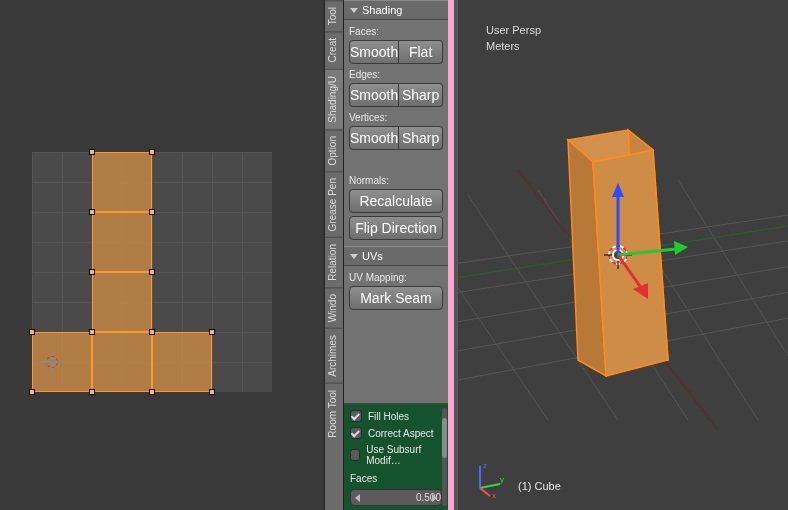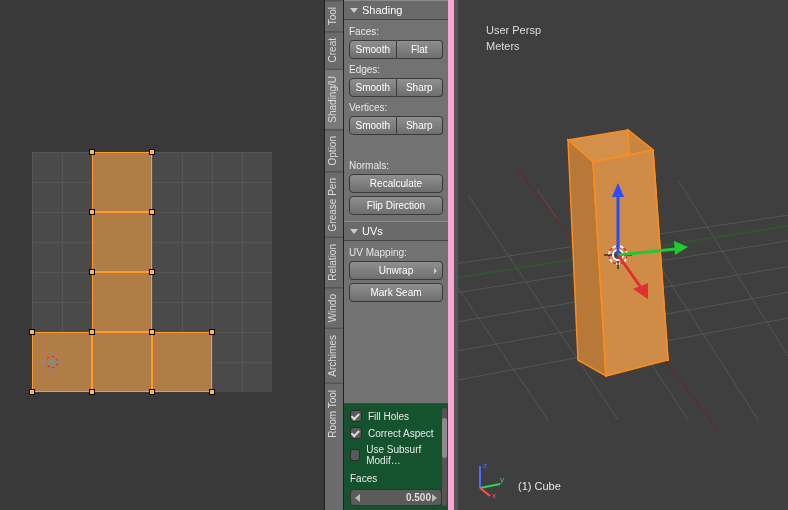--- a/index.html
+++ b/index.html
@@ -29,34 +29,34 @@
     font-size:10px; color:#ddd; padding:6px 2px; border-bottom:1px solid #4a4a4a; text-align:center; cursor:pointer; }
   .tool-tab.active { background:#7a7a7a; }
 
   
   .tool-shelf { width: 110px; background:#727272; border-right:6px solid #f9a8d4; display:flex; flex-direction:column; font-size:11px; color:#ddd; }
   .panel-header { display:flex; align-items:center; gap:4px; padding:3px 6px; background:#6a6a6a; color:#fff; font-size:11px; border-top:1px solid #888; border-bottom:1px solid #444; }
   .panel-header .tri { width:0;height:0;border-left:4px solid transparent;border-right:4px solid transparent;border-top:5px solid #ccc; }
   .panel-body { padding:4px 5px 6px; display:flex; flex-direction:column; gap:3px; }
   .sublabel { color:#e8e8e8; font-size:10px; margin-top:2px; }
   .btn-row { display:flex; gap:0; }
-  .btn { flex:1 1 0; background: linear-gradient(#8f8f8f,#6e6e6e); border:1px solid #3a3a3a; border-radius:4px; color:#fff; font-size:10px; padding:3px 0; text-align:center; cursor:pointer; }
+  .btn { flex:1 1 0; background: linear-gradient(#8f8f8f,#6e6e6e); border:1px solid #3a3a3a; border-radius:4px; color:#fff; font-size:14px; padding:3px 0; text-align:center; cursor:pointer; }
   .btn.full { width:100%; }
   .btn.seg-l { border-top-right-radius:0; border-bottom-right-radius:0; }
   .btn.seg-r { border-top-left-radius:0; border-bottom-left-radius:0; border-left:none; }
   .dropdown { position:relative; }
   .dropdown::after { content:""; position:absolute; right:5px; top:50%; transform:translateY(-50%); width:0;height:0;border-left:3px solid #ccc;border-top:3px solid transparent;border-bottom:3px solid transparent; }
 
   .spacer { flex:1 1 auto; }
 
   .bottom-ops { border-top:1px solid #444; padding:6px 6px 4px; background:#14532d; display:flex; flex-direction:column; gap:5px; position:relative; }
   .chk { display:flex; align-items:center; gap:6px; font-size:10px; color:#e8e8e8; }
   .chk .box { width:12px; height:12px; border:1px solid #2a2a2a; border-radius:3px; background:#5a5a5a; display:flex; align-items:center; justify-content:center; }
   .chk .box.on::after { content:""; width:6px; height:3px; border-left:2px solid #ddd; border-bottom:2px solid #ddd; transform:rotate(-45deg) translate(0,-1px); }
-  .numfield { display:flex; justify-content:space-between; background:#5b5b5b; border:1px solid #333; border-radius:4px; padding:2px 10px; position:relative; font-size:10px; color:#ddd;font-weight:bold; }
+  .numfield { display:flex; justify-content:space-between; background:#5b5b5b; border:1px solid #333; border-radius:4px; padding:2px 0; position:relative; font-size:10px; color:#ddd; }
   .numfield::before, .numfield::after { content:""; position:absolute; top:50%; transform:translateY(-50%); width:0;height:0; border-top:4px solid transparent; border-bottom:4px solid transparent; }
   .numfield::before { left:4px; border-right:5px solid #bbb; }
   .numfield::after  { right:4px; border-left:5px solid #bbb; }
   .ops-scrollbar { position:absolute; right:1px; top:4px; bottom:4px; width:5px; background:#555; border-radius:3px; }
   .ops-scrollbar .thumb { position:absolute; left:0; right:0; top:10px; height:40px; background:#8b8b8b; border-radius:3px; }
 
   .panel-resize { width:4px; background:#555; cursor:col-resize; }
 
   
   .viewport { flex:1 1 auto; position:relative; background:#3f3f3f; overflow:hidden; }
@@ -139,21 +139,20 @@
     <div class="btn full">Recalculate</div>
     <div class="btn full">Flip Direction</div>
   </div>
 
   <div class="panel-header">
     <span class="tri"></span>
     <span>UVs</span>
   </div>
   <div class="panel-body">
     <div class="sublabel">UV Mapping:</div>
-    <div class="btn full dropdown">Unwrap</div>
     <div class="btn full">Mark Seam</div>
   </div>
 
   <div class="spacer"></div>
 
   <div class="bottom-ops">
     <div class="chk">
       <span class="box on"></span>
       <span>Fill Holes</span>
     </div>

